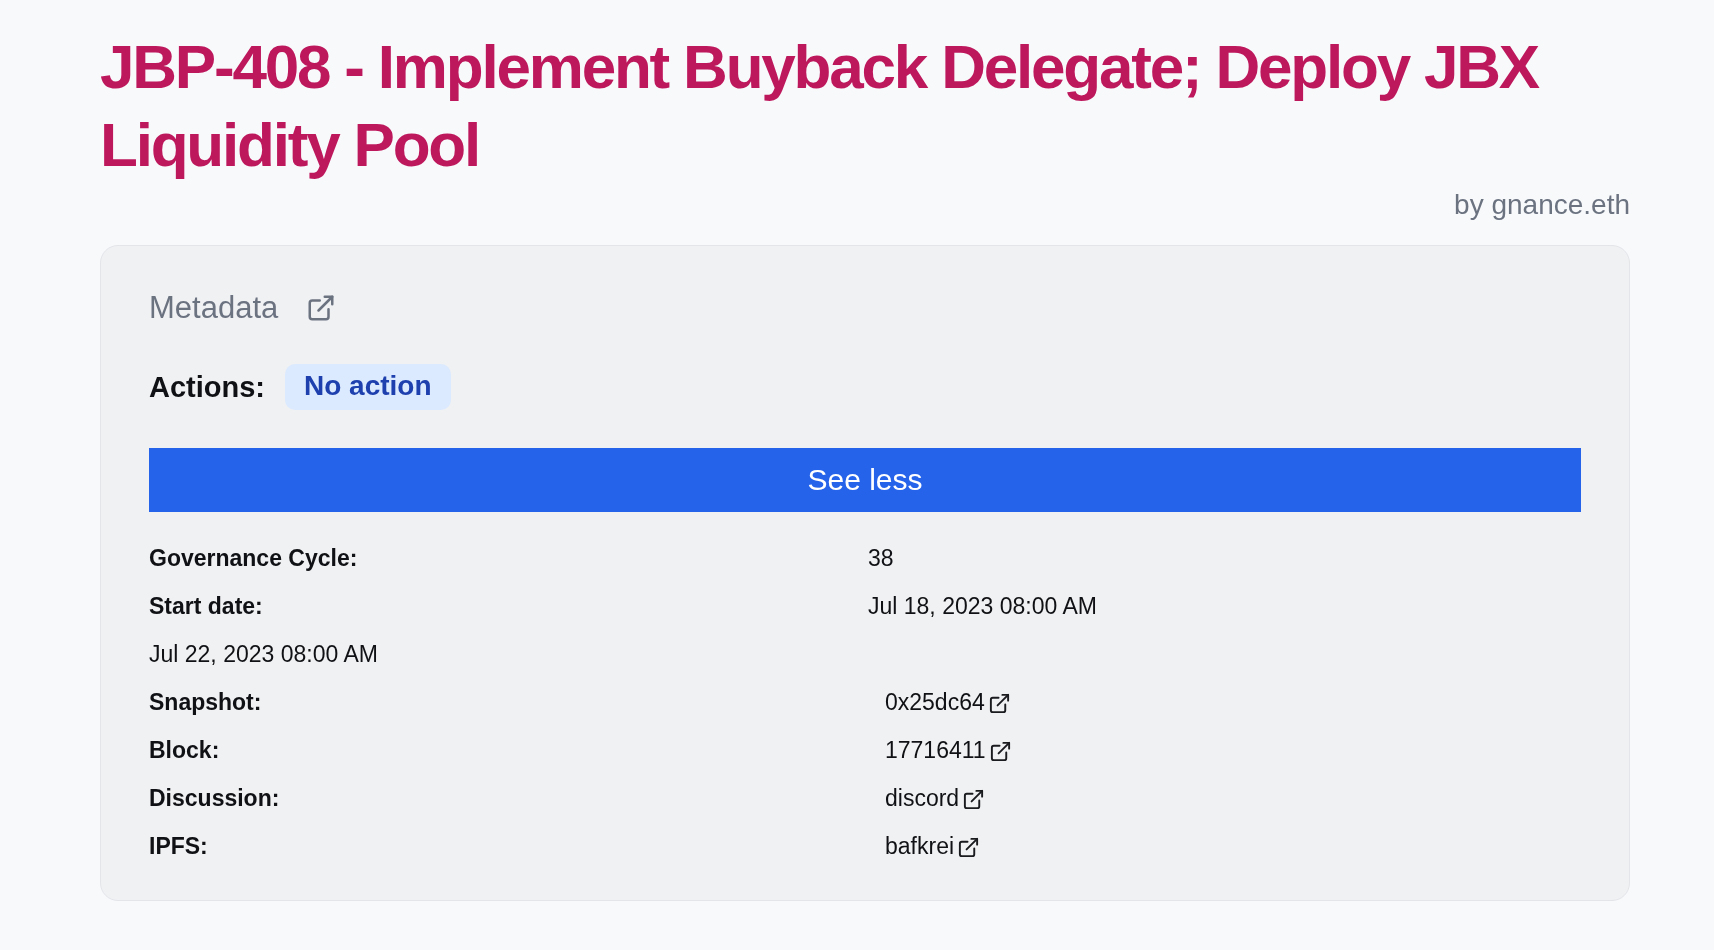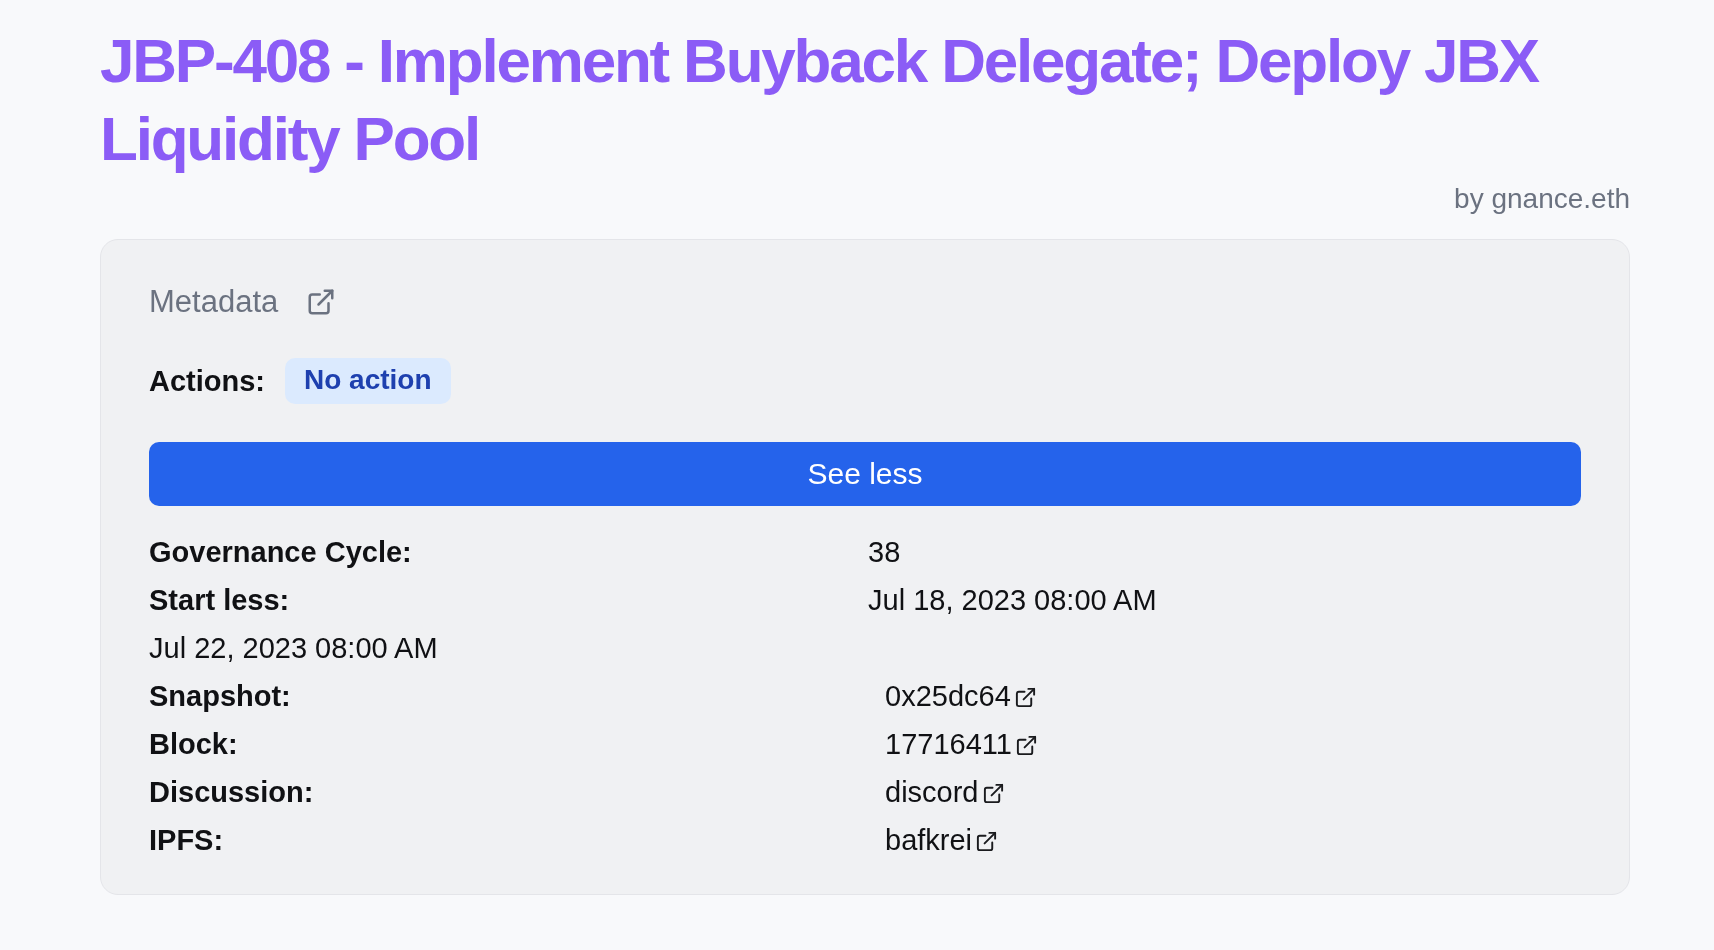--- a/index.html
+++ b/index.html
@@ -7,26 +7,26 @@
     width: 1714px; height: 950px;
     background: #f8f9fb;
     font-family: "Liberation Sans", sans-serif;
     color: #0e0f11;
     overflow: hidden;
   }
   .page {
     padding: 0 84px 0 100px;
   }
   .page-title {
-    margin-top: 22px;
+    margin-top: 28px;
     font-size: 62px;
     font-weight: 700;
     letter-spacing: -2.2px;
     line-height: 1.25;
-    color: #8b5cf6;
+    color: #be185d;
   }
   .page-title span { display: block; }
   .byline {
     margin-top: 6px;
     text-align: right;
     font-size: 28px;
     color: #6b7280;
   }
   .card {
     margin-top: 24px;
@@ -62,34 +62,34 @@
     padding: 6px 19px 8px 19px;
     border-radius: 10px;
   }
   .see-less-btn {
     display: block;
     margin-top: 38px;
     width: 100%;
     height: 64px;
     background: #2563eb;
     border: none;
-    border-radius: 10px;
+    border-radius: 0;
     color: #ffffff;
     font-family: "Liberation Sans", sans-serif;
     font-size: 30px;
     font-weight: 500;
     cursor: pointer;
   }
   .kv-table { margin-top: 22px; }
   .kv-row {
     display: grid;
     grid-template-columns: 719px 1fr;
     align-items: center;
     height: 48px;
-    font-size: 29px;
+    font-size: 23px;
   }
   .kv-label { font-weight: 700; color: #101114; }
   .kv-value {
     display: flex;
     align-items: center;
     gap: 3px;
     color: #101114;
   }
   .kv-value .ext-icon {
     width: 23px; height: 23px;
@@ -132,21 +132,21 @@
     <div class="kv-table" data-interactable="false">
   <div class="kv-row" data-interactable="false">
     <div class="kv-label" data-interactable="false">Governance Cycle:</div>
     <div class="kv-value" data-interactable="false">
       <span class="kv-value-text" data-interactable="false">38</span>
 
     </div>
   </div>
 
   <div class="kv-row" data-interactable="false">
-    <div class="kv-label" data-interactable="false">Start less:</div>
+    <div class="kv-label" data-interactable="false">Start date:</div>
     <div class="kv-value" data-interactable="false">
       <span class="kv-value-text" data-interactable="false">Jul 18, 2023 08:00 AM</span>
 
     </div>
   </div>
 
   <div class="kv-row" data-interactable="false">
     <div class="kv-value" data-interactable="false">
       <span class="kv-value-text" data-interactable="false">Jul 22, 2023 08:00 AM</span>
 

